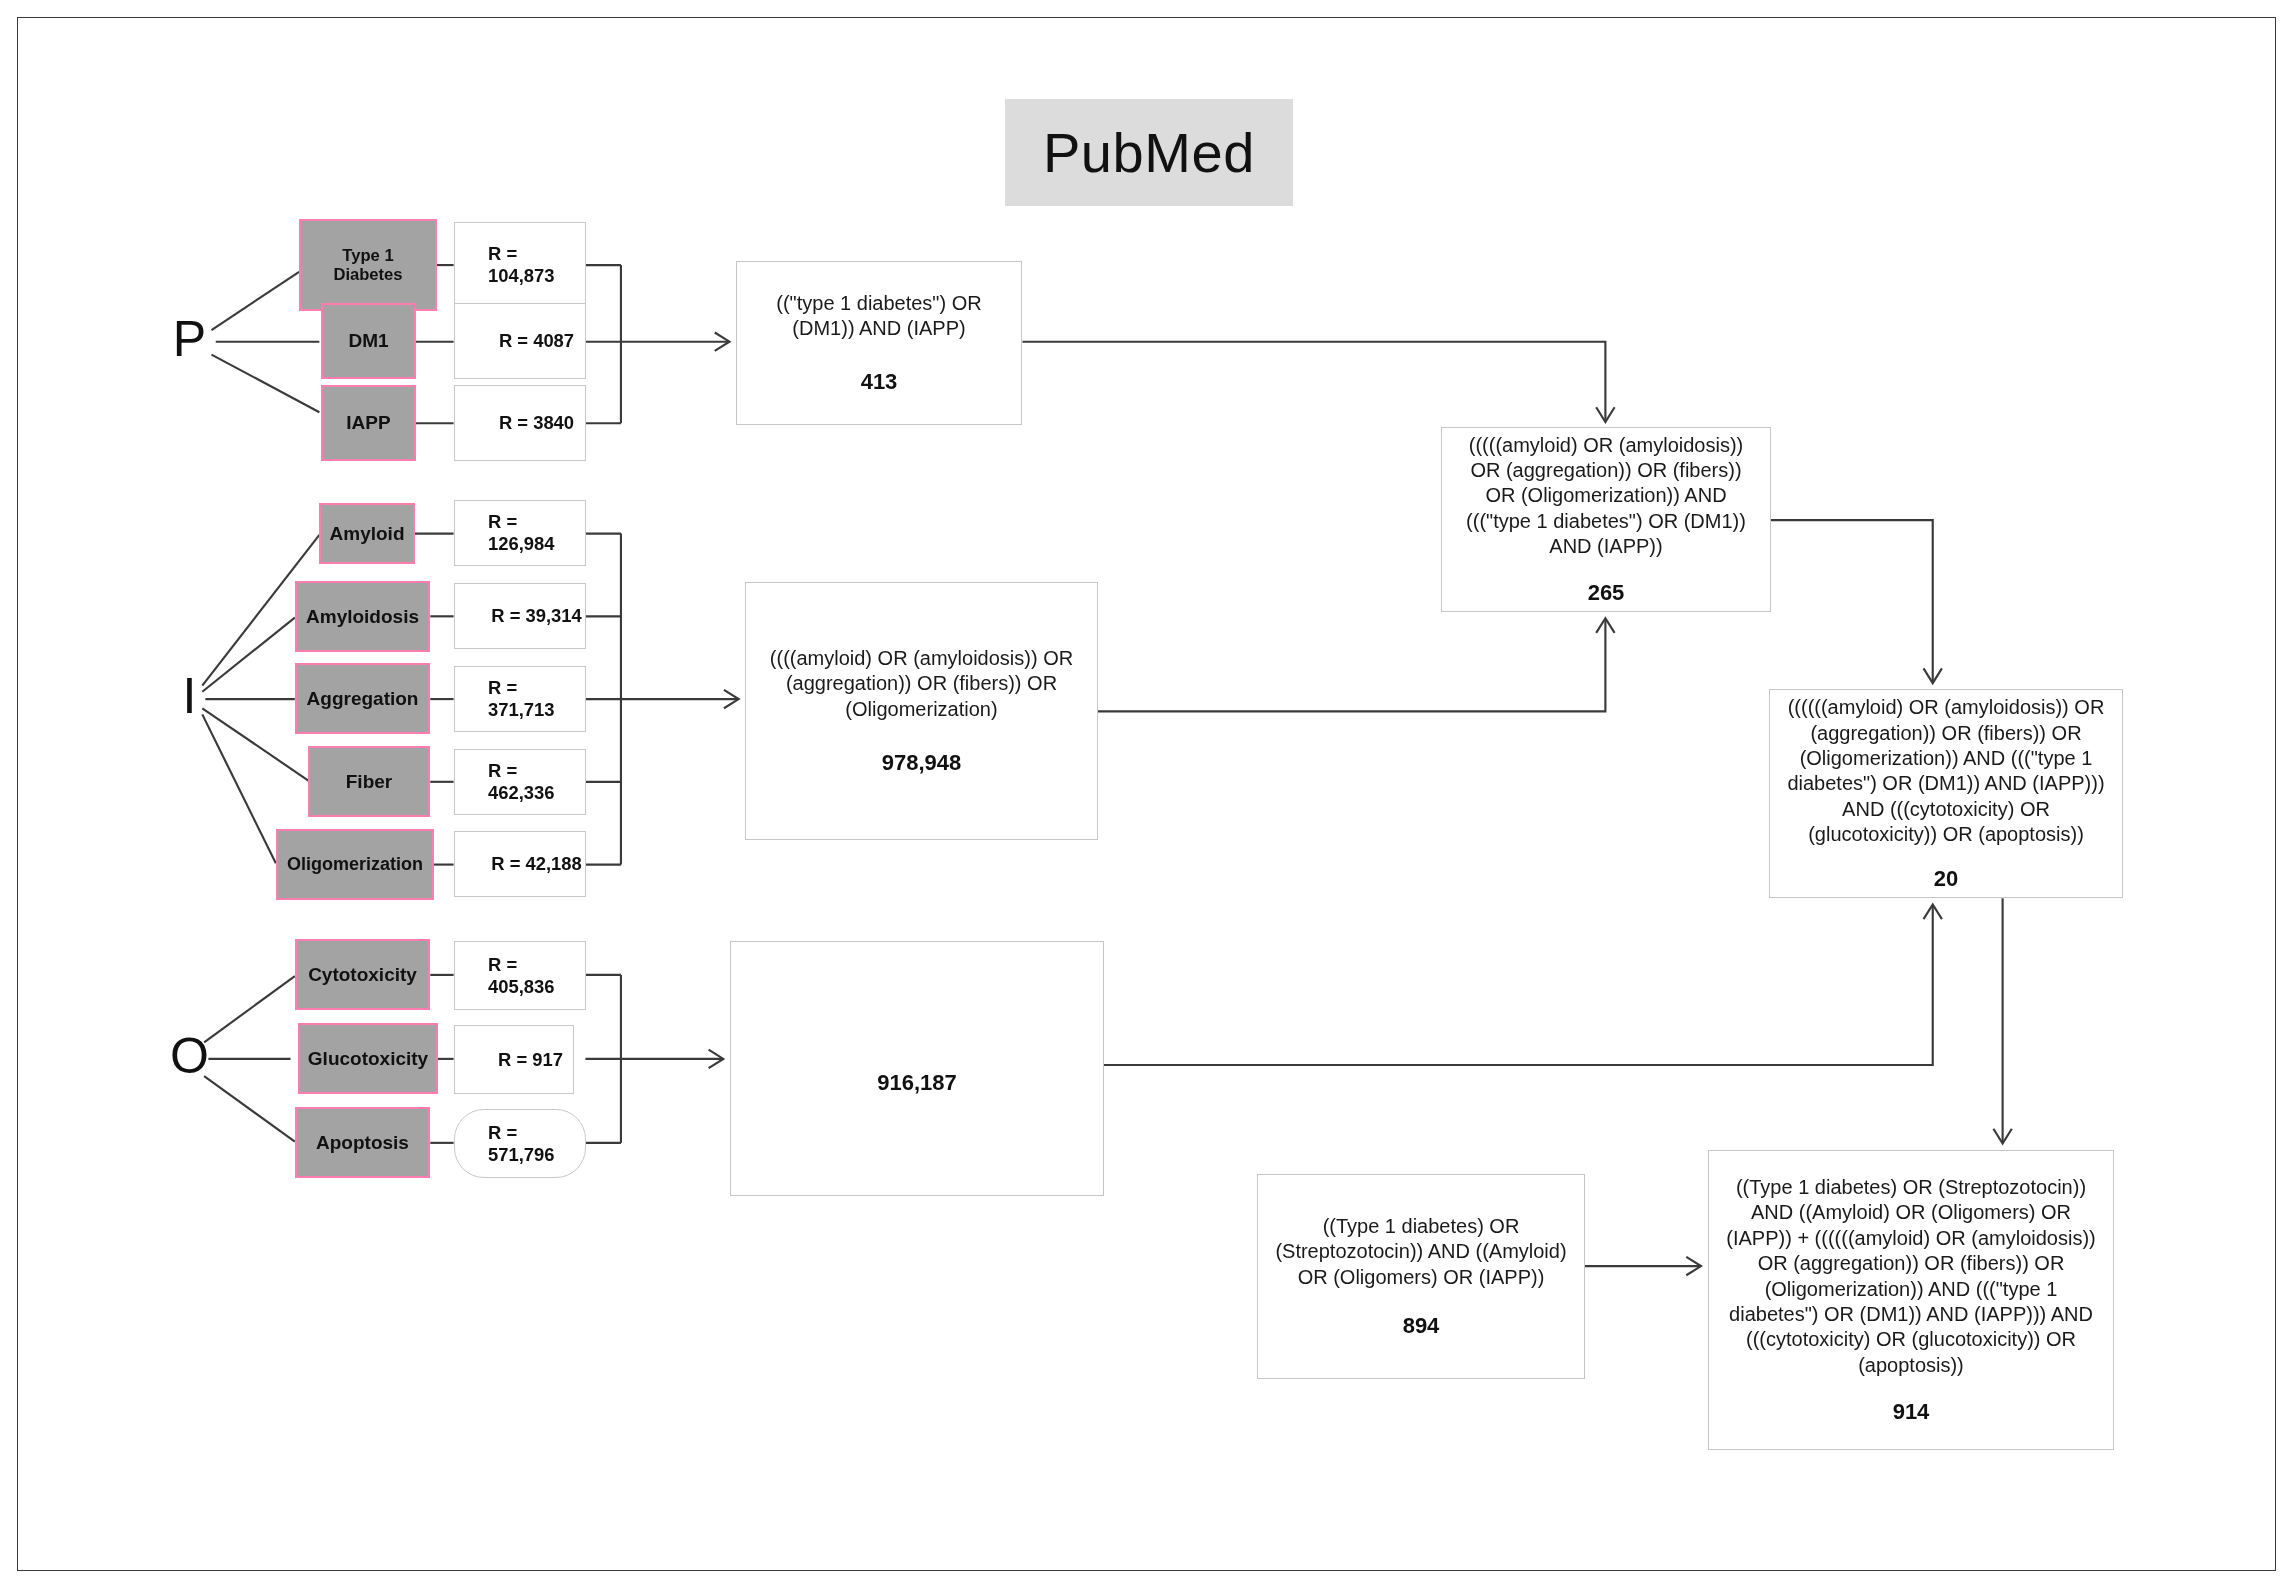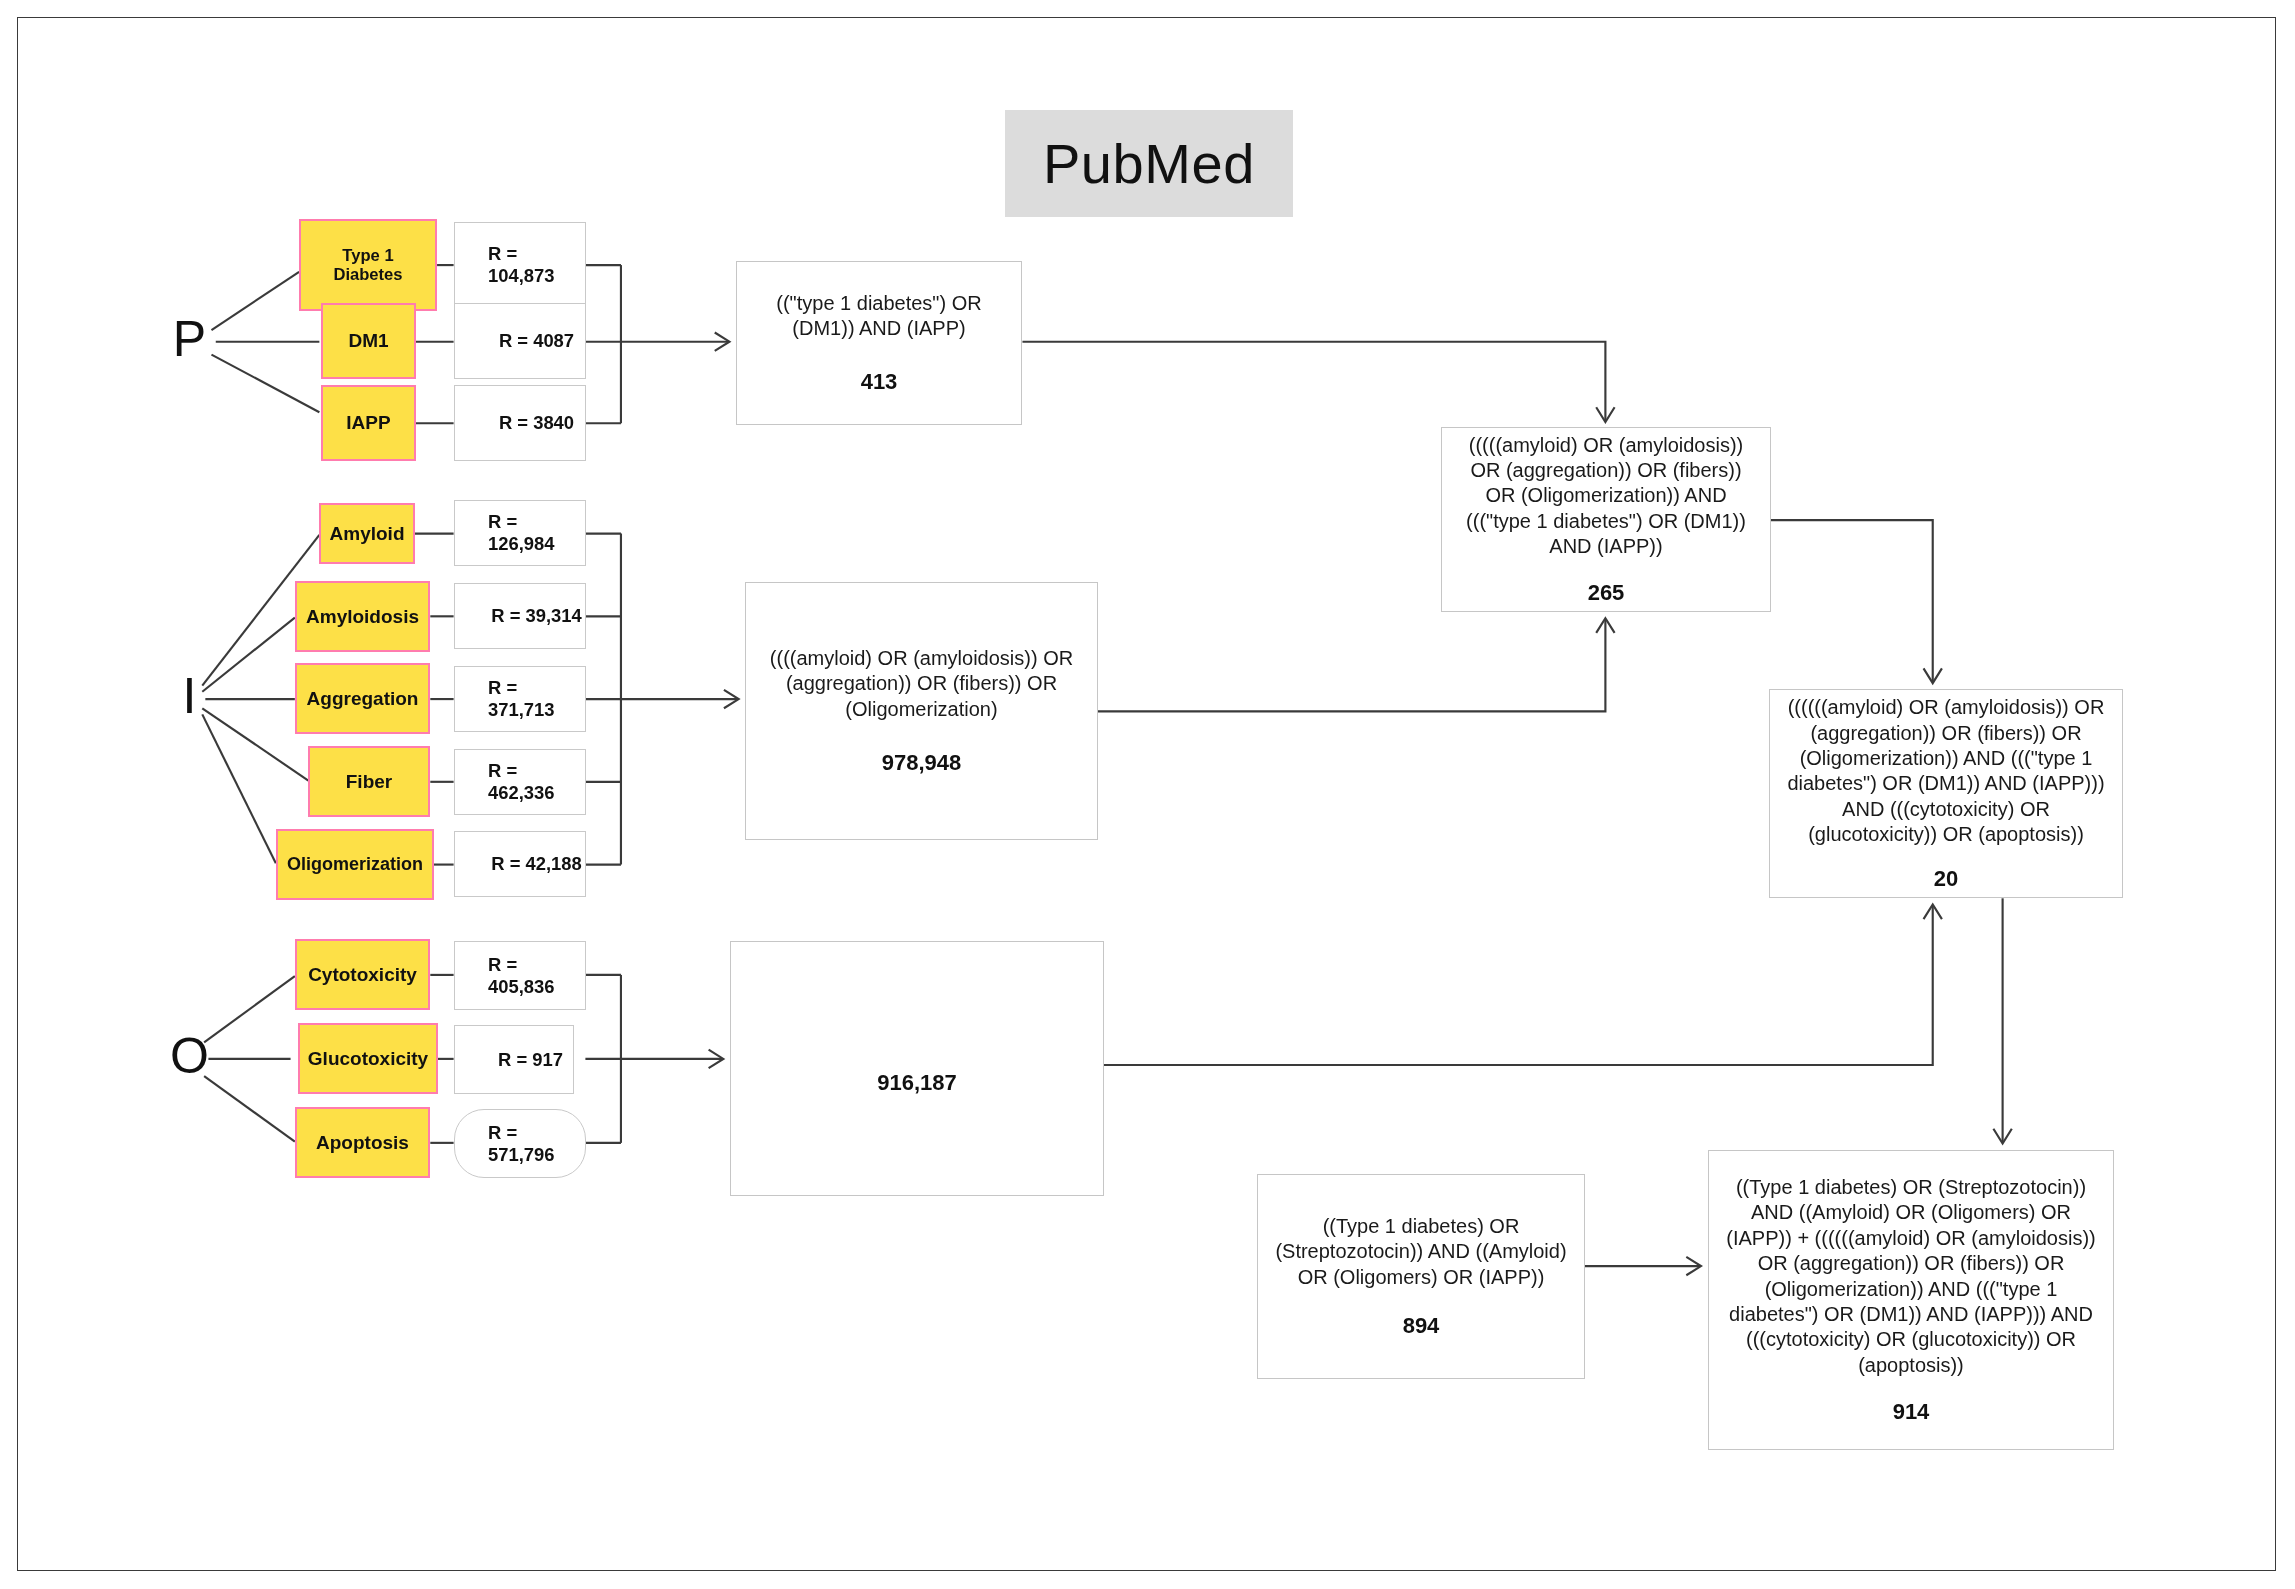--- a/index.html
+++ b/index.html
@@ -1,21 +1,21 @@
 <!DOCTYPE html>
 <html style="font-size:9.8px"><head>
 <meta charset="utf-8">
 <style>
   html,body{margin:0;padding:0;background:#fff;font-family:"Liberation Sans",sans-serif;color:#111;}
   #canvas{position:relative;width:2295px;height:1590px;background:#ffffff;overflow:hidden;}
   #frame{position:absolute;left:17px;top:17px;width:2259px;height:1554px;border:1.8px solid #3a3a3a;box-sizing:border-box;}
   #wires{position:absolute;left:0;top:0;width:2295px;height:1590px;}
   .banner{position:absolute;background:#dcdcdc;display:flex;align-items:center;justify-content:center;font-size:56px;letter-spacing:0.6px;}
   .letter{position:absolute;width:61px;text-align:center;font-size:50px;font-weight:400;}
-  .pink-box{position:absolute;border:2.5px solid #ff7cae;background:#fde047;box-sizing:border-box;display:flex;align-items:center;justify-content:center;text-align:center;font-weight:700;font-size:19px;line-height:1.15;padding:15px;}
+  .pink-box{position:absolute;border:2.5px solid #ff7cae;background:#a3a3a3;box-sizing:border-box;display:flex;align-items:center;justify-content:center;text-align:center;font-weight:700;font-size:19px;line-height:1.15;padding:15px;}
   .pink-box.small-label{font-size:16.6px;}
   .r-box{position:absolute;border:1.8px solid #c9c9c9;background:#fff;box-sizing:border-box;display:flex;align-items:center;justify-content:center;font-weight:700;font-size:18.4px;padding-left:33px;}
   .q-box{position:absolute;border:1.5px solid #c6c6c6;background:#fff;box-sizing:border-box;display:flex;flex-direction:column;align-items:center;justify-content:center;text-align:center;padding:11px 13.5px;}
   .q-text{font-size:20px;line-height:1.27;color:#1a1a1a;}
   .q-count{font-size:22px;font-weight:700;margin-top:28px;}
 </style>
 </head>
 <body>
 
 <div id="canvas">
@@ -82,21 +82,21 @@
       <polyline points="2889,848 3153,848 3153,1112" marker-end="url(#arrow)"></polyline>
 
       <polyline points="1800,1737 3153,1737 3153,1477" marker-end="url(#arrow)"></polyline>
 
       <line x1="3267" y1="1465" x2="3267" y2="1863" marker-end="url(#arrow)"></line>
 
       <line x1="2585" y1="2065" x2="2773" y2="2065" marker-end="url(#arrow)"></line>
     </g>
   </svg>
 
-  <div class="banner" style="left:1005px;top:110px;width:288px;height:107px;">
+  <div class="banner" style="left:1005px;top:99px;width:288px;height:107px;">
     <span>PubMed</span>
   </div>
 
   <div class="letter" style="left:159px;top:310px;">P</div>
   <div class="letter" style="left:159px;top:667px;">I</div>
   <div class="letter" style="left:159px;top:1027px;">O</div>
 
   <div class="pink-box small-label" style="left:299px;top:219px;width:138px;height:92px;">Type 1 Diabetes</div>
   <div class="r-box" style="left:454px;top:222px;width:132px;height:86px;">R = 104,873</div>
   <div class="pink-box" style="left:321px;top:303px;width:95px;height:76px;">DM1</div>

